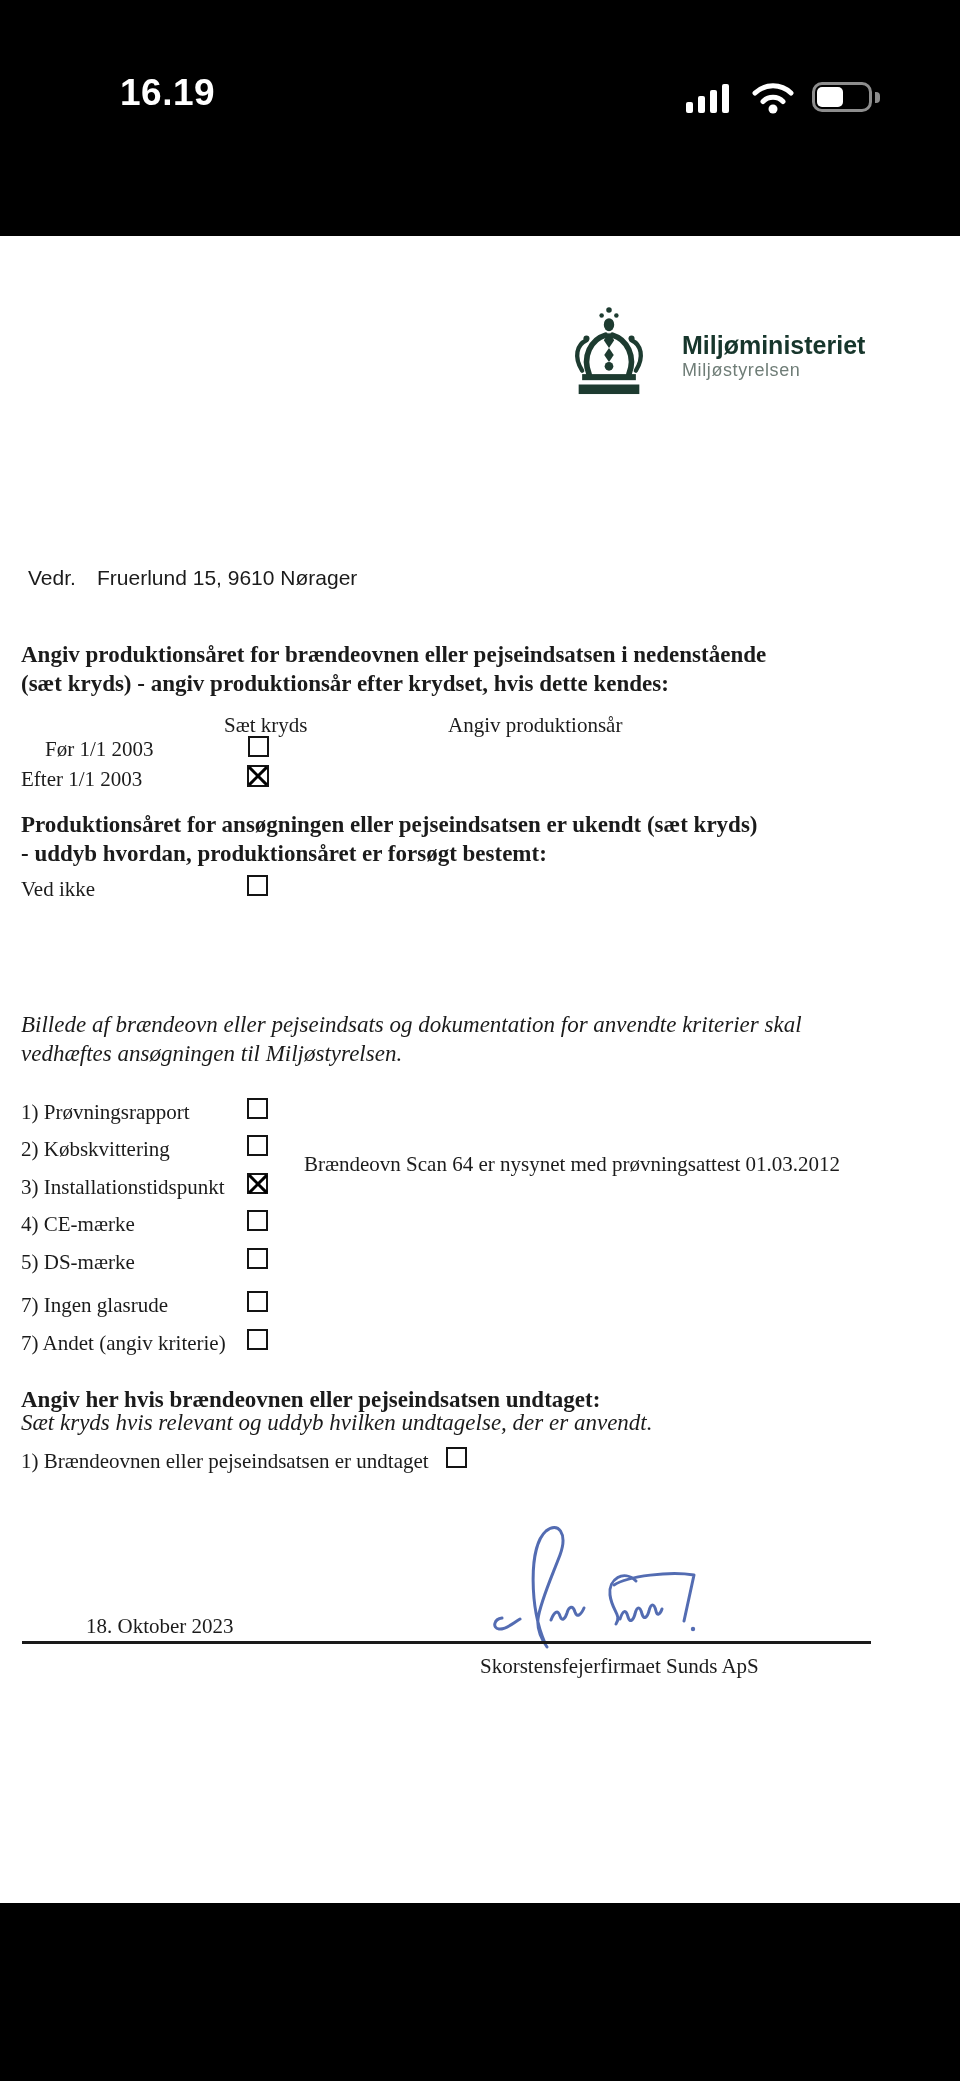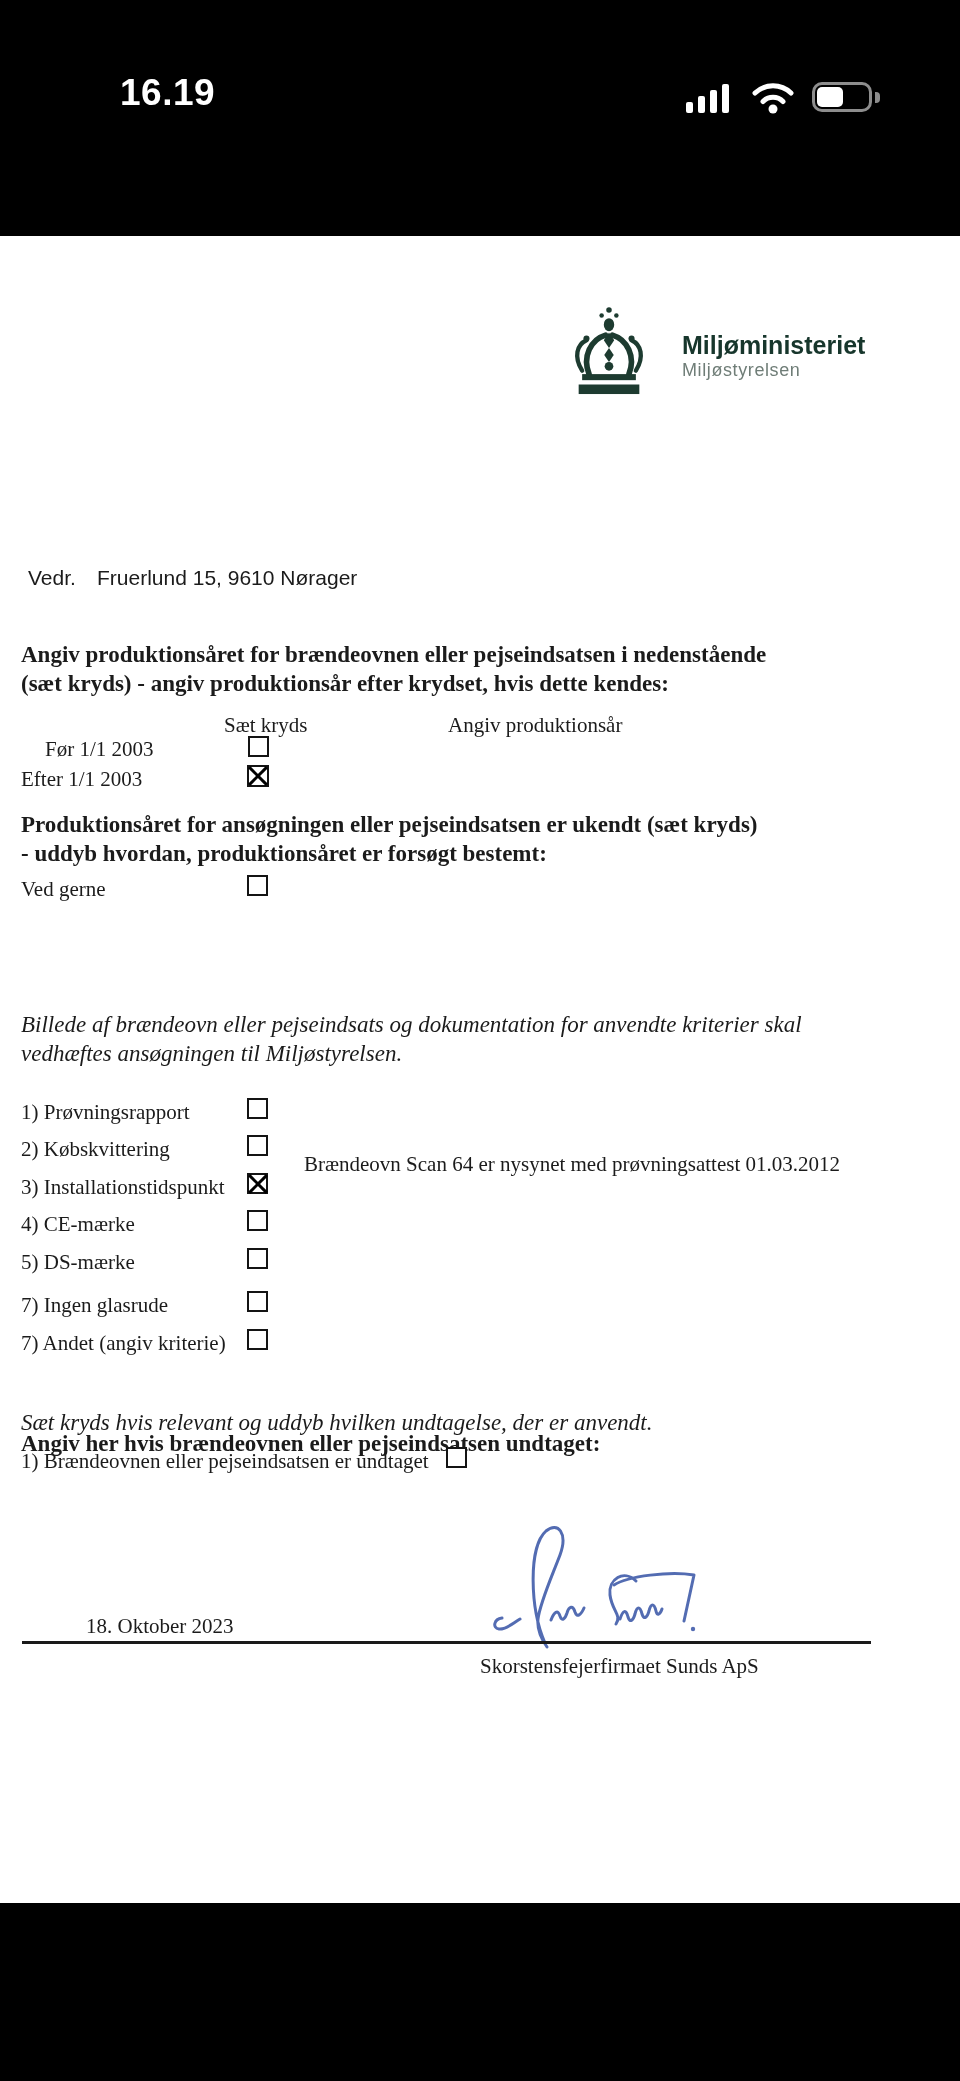--- a/index.html
+++ b/index.html
@@ -103,21 +103,21 @@
     <div class="abs body-line" style="left:21px;top:501px;margin-left:24px;">Før 1/1 2003</div>
     <span class="cb" style="left:248px;top:500px;"></span>
 
     <div class="abs body-line" style="left:21px;top:531px;">Efter 1/1 2003</div>
     <span class="cb checked" style="left:247px;top:529px;width:18px;height:18px;"></span>
 
     <div class="abs heading" style="left:21px;top:574px;">
       <div>Produktionsåret for ansøgningen eller pejseindsatsen er ukendt (sæt kryds)</div>
       <div>- uddyb hvordan, produktionsåret er forsøgt bestemt:</div>
     </div>
-    <div class="abs body-line" style="left:21px;top:641px;">Ved gerne</div>
+    <div class="abs body-line" style="left:21px;top:641px;">Ved ikke</div>
     <span class="cb" style="left:247px;top:639px;"></span>
 
     <div class="abs italic" style="left:21px;top:774px;">
       <div>Billede af brændeovn eller pejseindsats og dokumentation for anvendte kriterier skal</div>
       <div>vedhæftes ansøgningen til Miljøstyrelsen.</div>
     </div>
 
     <div class="abs body-line" style="left:21px;top:864px;">1) Prøvningsrapport</div>
     <span class="cb" style="left:247px;top:862px;"></span>
 
@@ -134,21 +134,21 @@
     <span class="cb" style="left:247px;top:1012px;"></span>
 
     <div class="abs body-line" style="left:21px;top:1057px;">7) Ingen glasrude</div>
     <span class="cb" style="left:247px;top:1055px;"></span>
 
     <div class="abs body-line" style="left:21px;top:1095px;">7) Andet (angiv kriterie)</div>
     <span class="cb" style="left:247px;top:1093px;"></span>
 
     <div class="abs body-line" style="left:304px;top:916px;">Brændeovn Scan 64 er nysynet med prøvningsattest 01.03.2012</div>
 
-    <div class="abs heading" style="left:21px;top:1149px;margin-top:44px;">Angiv her hvis brændeovnen eller pejseindsatsen undtaget:</div>
+    <div class="abs heading" style="left:21px;top:1149px;">Angiv her hvis brændeovnen eller pejseindsatsen undtaget:</div>
     <div class="abs italic" style="left:21px;top:1172px;">Sæt kryds hvis relevant og uddyb hvilken undtagelse, der er anvendt.</div>
     <div class="abs body-line" style="left:21px;top:1213px;">1) Brændeovnen eller pejseindsatsen er undtaget</div>
     <span class="cb" style="left:446px;top:1211px;"></span>
 
     <div class="abs" style="left:488px;top:1285px;">
       <svg width="215" height="128" viewBox="0 0 215 128">
         <g fill="none" stroke="#4560ac" stroke-width="3" stroke-linecap="round" stroke-linejoin="round" opacity="0.92">
           <path d="M14,97 c-8,1 -10,10 -3,11 c7,1 14,-6 21,-10"></path>
           <path d="M57,122 C42,88 40,26 58,10 C70,0 80,12 72,34 C62,60 52,82 50,98 C49,107 52,116 59,126"></path>
           <path d="M63,99 c3,-8 7,-11 9,-4 c2,6 5,3 7,-3 c2,-7 6,-8 8,-1 c2,6 6,3 9,-4"></path>

